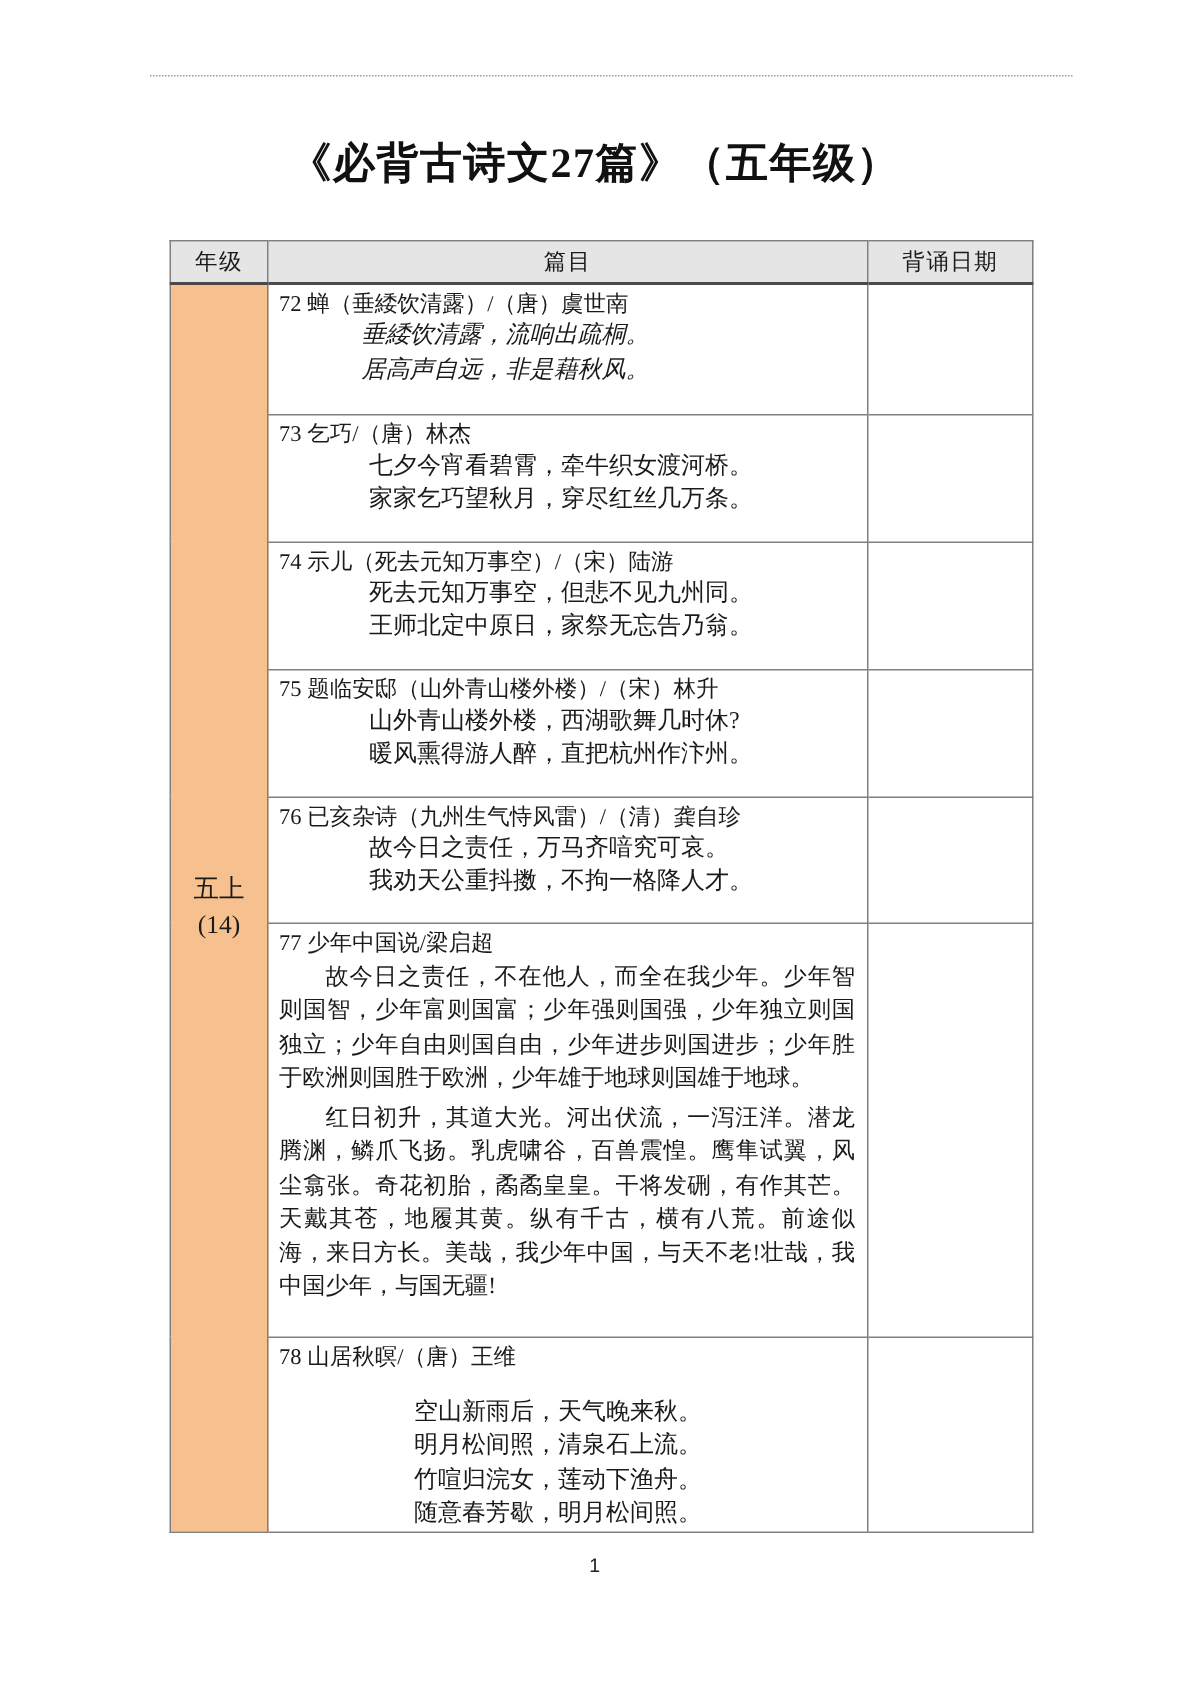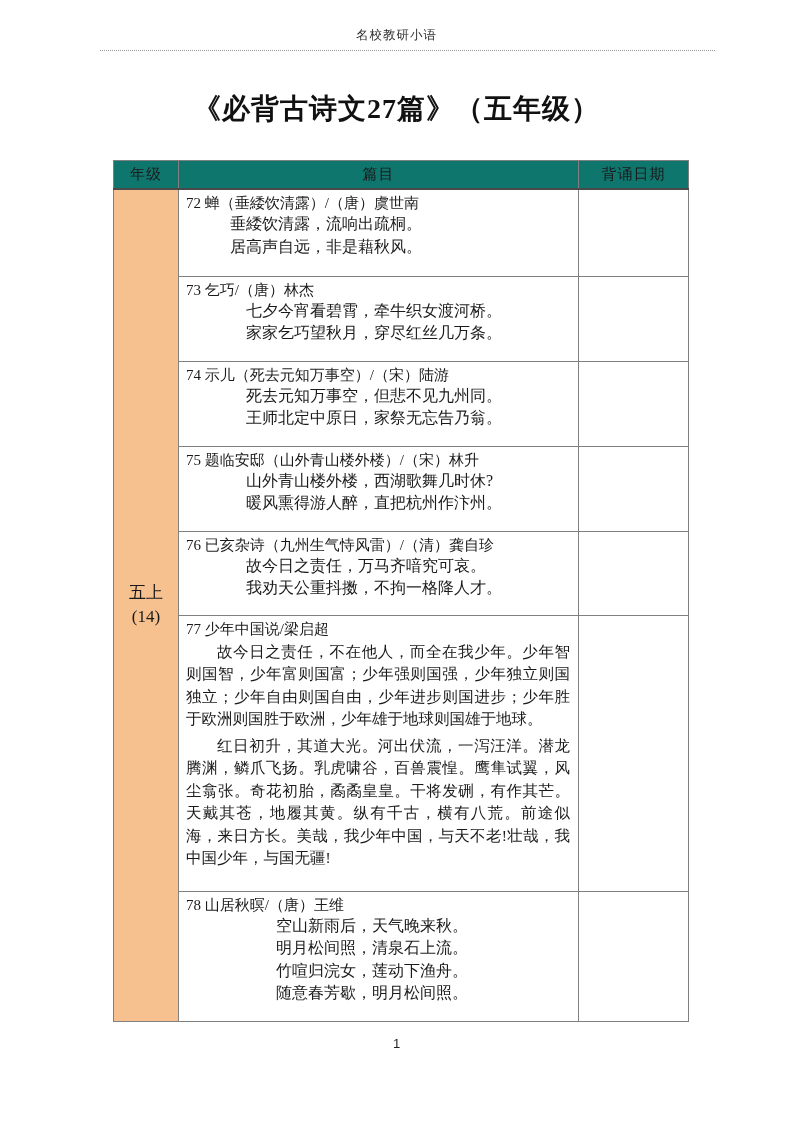--- a/index.html
+++ b/index.html
@@ -32,21 +32,21 @@
   }
   .poem-table col.c-grade{width:65px;}
   .poem-table col.c-title{width:400px;}
   .poem-table col.c-date{width:110px;}
   .poem-table th,.poem-table td{
     border:1px solid #808080;
     padding:0;
     vertical-align:top;
   }
   .poem-table th{
-    background:#0f766e;
+    background:#e5e5e5;
     font-weight:normal;
     font-size:15px;
     text-align:center;
     height:27px;
     vertical-align:middle;
     border-bottom:2px solid #4a4a4a;
     letter-spacing:1px;
   }
   td.grade-cell{
     background:#f6c18e;
@@ -55,23 +55,23 @@
     font-size:17px;
     line-height:24px;
   }
   td.content-cell{padding:3px 8px 0 7px;}
   .row-title{
     font-size:15px;
     line-height:20px;
     white-space:nowrap;
   }
   .poem-lines{font-size:16px;line-height:22.5px;}
-  .ind-a{margin-left:44px;}
+  .ind-a{margin-left:55px;font-style:italic;}
   .ind-b{margin-left:60px;}
-  .ind-c{margin-left:90px;}
+  .ind-c{margin-left:90px;margin-top:16px;}
   .prose{
     font-size:15.5px;
     line-height:22.5px;
     text-indent:2em;
     text-align:justify;
     margin:2px 0 0 0;
   }
   .prose + .prose{margin-top:4px;}
   .r-72{height:87px;}
   .r-73{height:85px;}
@@ -84,21 +84,20 @@
     position:absolute;top:1036px;left:0;width:100%;
     text-align:center;font-size:13px;color:#222;
     font-family:"Liberation Sans","DejaVu Sans",sans-serif;
   }
 </style>
 </head>
 <body>
 
 <div class="page">
 
-  <div class="doc-header">名校教研小语</div>
   <div class="header-rule"></div>
 
   <h1 class="doc-title">《必背古诗文27篇》（五年级）</h1>
 
   <table class="poem-table">
     <colgroup>
       <col class="c-grade">
         <col class="c-title">
         <col class="c-date">
     </colgroup>

